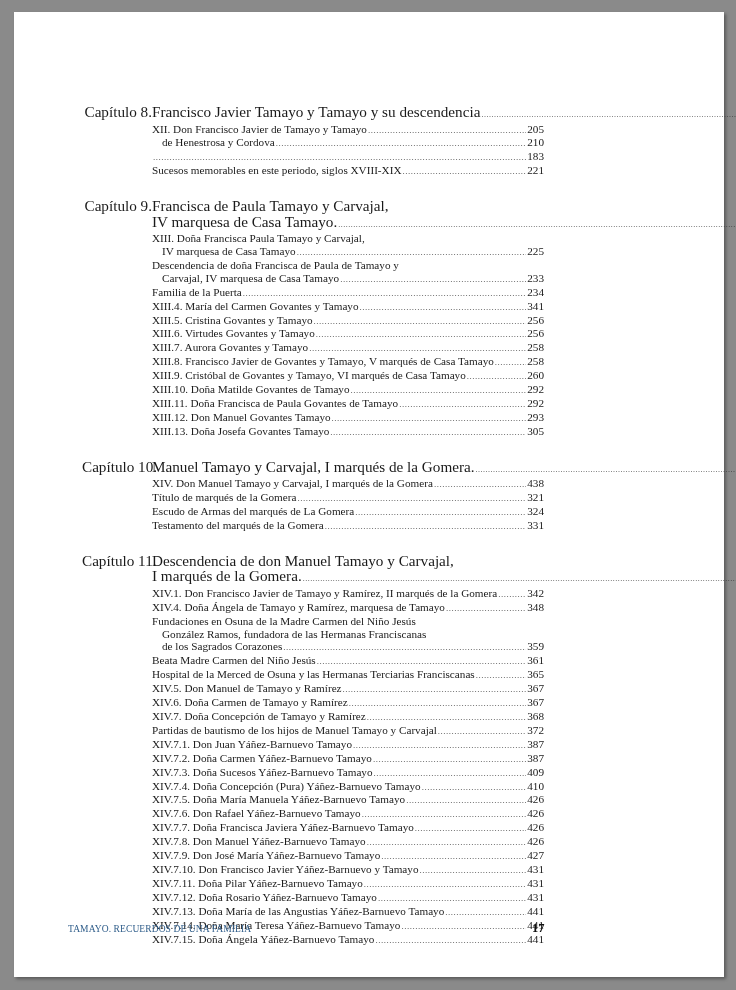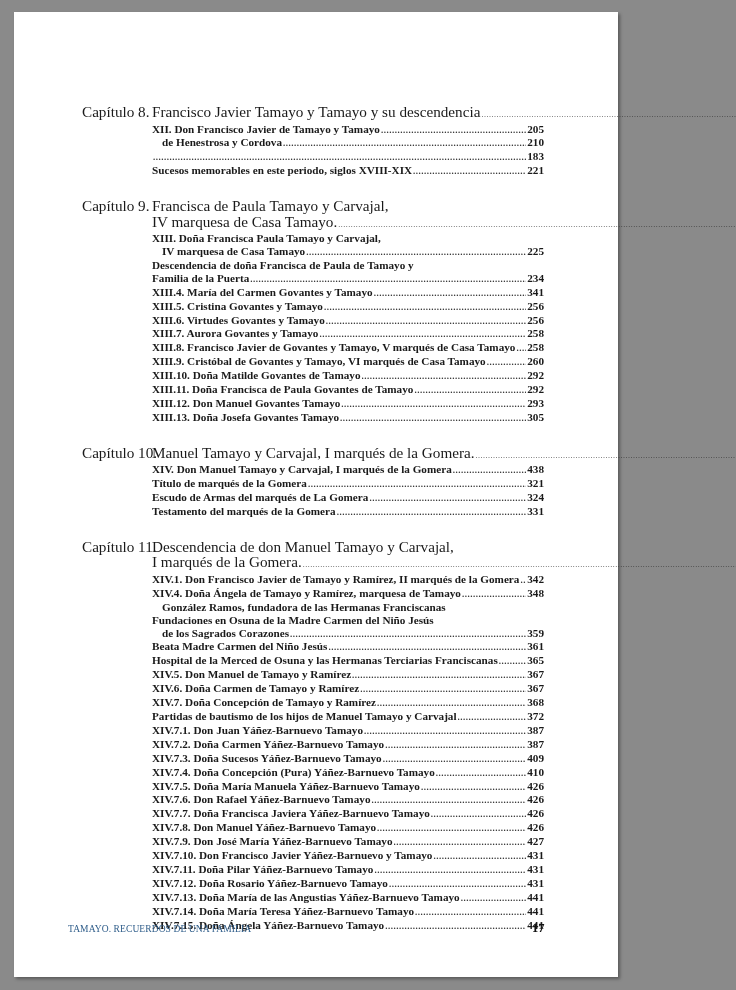--- a/index.html
+++ b/index.html
@@ -7,23 +7,24 @@
     width: 736px; height: 990px;
     background: #8a8a8a;
     position: relative;
     overflow: hidden;
     font-family: "Liberation Serif", "DejaVu Serif", serif;
     color: #1a1a1a;
   }
   .page {
     position: absolute;
     left: 14px; top: 12px;
-    width: 604px; height: 965px;
+    width: 710px; height: 965px;
     background: #ffffff;
     box-shadow: 2px 2px 3px rgba(0,0,0,0.35);
+    text-align: right;
   }
   .toc {
     position: absolute;
     left: 68px; top: 92px;
     width: 462px;
   }
   .chapter { margin-bottom: 0px; }
   .chapter + .chapter { margin-top: 20px; }
   .ch-head {
     position: relative;
@@ -49,21 +50,20 @@
   }
   .leader::after {
     content: "..................................................................................................................................................................................................................................................................................................";
   }
   .ch-head .leader { font-size: 8px; }
   .page-num { white-space: nowrap; }
   .entries { margin-left: 70px; }
   .entry {
     font-size: 11.2px;
     line-height: 12.9px;
-    font-weight: bold;
   }
   .entry-line { display: flex; align-items: baseline; white-space: nowrap; }
   .entry-line.cont { padding-left: 10px; }
   .footer {
     position: absolute;
     left: 54px; top: 912px;
     font-size: 9.5px;
     letter-spacing: 0.1px;
     color: #2f5d8a;
     text-transform: uppercase;
@@ -143,20 +143,25 @@
             <div class="entry-line cont">
               <span>IV marquesa de Casa Tamayo</span>
               <span class="leader"></span>
               <span class="page-num">225</span>
             </div>
           </div>
           <div class="entry">
             <div class="entry-line">
               <span>Descendencia de doña Francisca de Paula de Tamayo y</span>
             </div>
+            <div class="entry-line cont">
+              <span>Carvajal, IV marquesa de Casa Tamayo</span>
+              <span class="leader"></span>
+              <span class="page-num">233</span>
+            </div>
           </div>
           <div class="entry">
             <div class="entry-line">
               <span>Familia de la Puerta</span>
               <span class="leader"></span>
               <span class="page-num">234</span>
             </div>
           </div>
           <div class="entry">
             <div class="entry-line">
@@ -293,25 +298,25 @@
             </div>
           </div>
           <div class="entry">
             <div class="entry-line">
               <span>XIV.4. Doña Ángela de Tamayo y Ramírez, marquesa de Tamayo</span>
               <span class="leader"></span>
               <span class="page-num">348</span>
             </div>
           </div>
           <div class="entry">
+            <div class="entry-line">
+              <span>Fundaciones en Osuna de la Madre Carmen del Niño Jesús</span>
+            </div>
             <div class="entry-line cont">
               <span>González Ramos, fundadora de las Hermanas Franciscanas</span>
-            </div>
-            <div class="entry-line">
-              <span>Fundaciones en Osuna de la Madre Carmen del Niño Jesús</span>
             </div>
             <div class="entry-line cont">
               <span>de los Sagrados Corazones</span>
               <span class="leader"></span>
               <span class="page-num">359</span>
             </div>
           </div>
           <div class="entry">
             <div class="entry-line">
               <span>Beata Madre Carmen del Niño Jesús</span>

